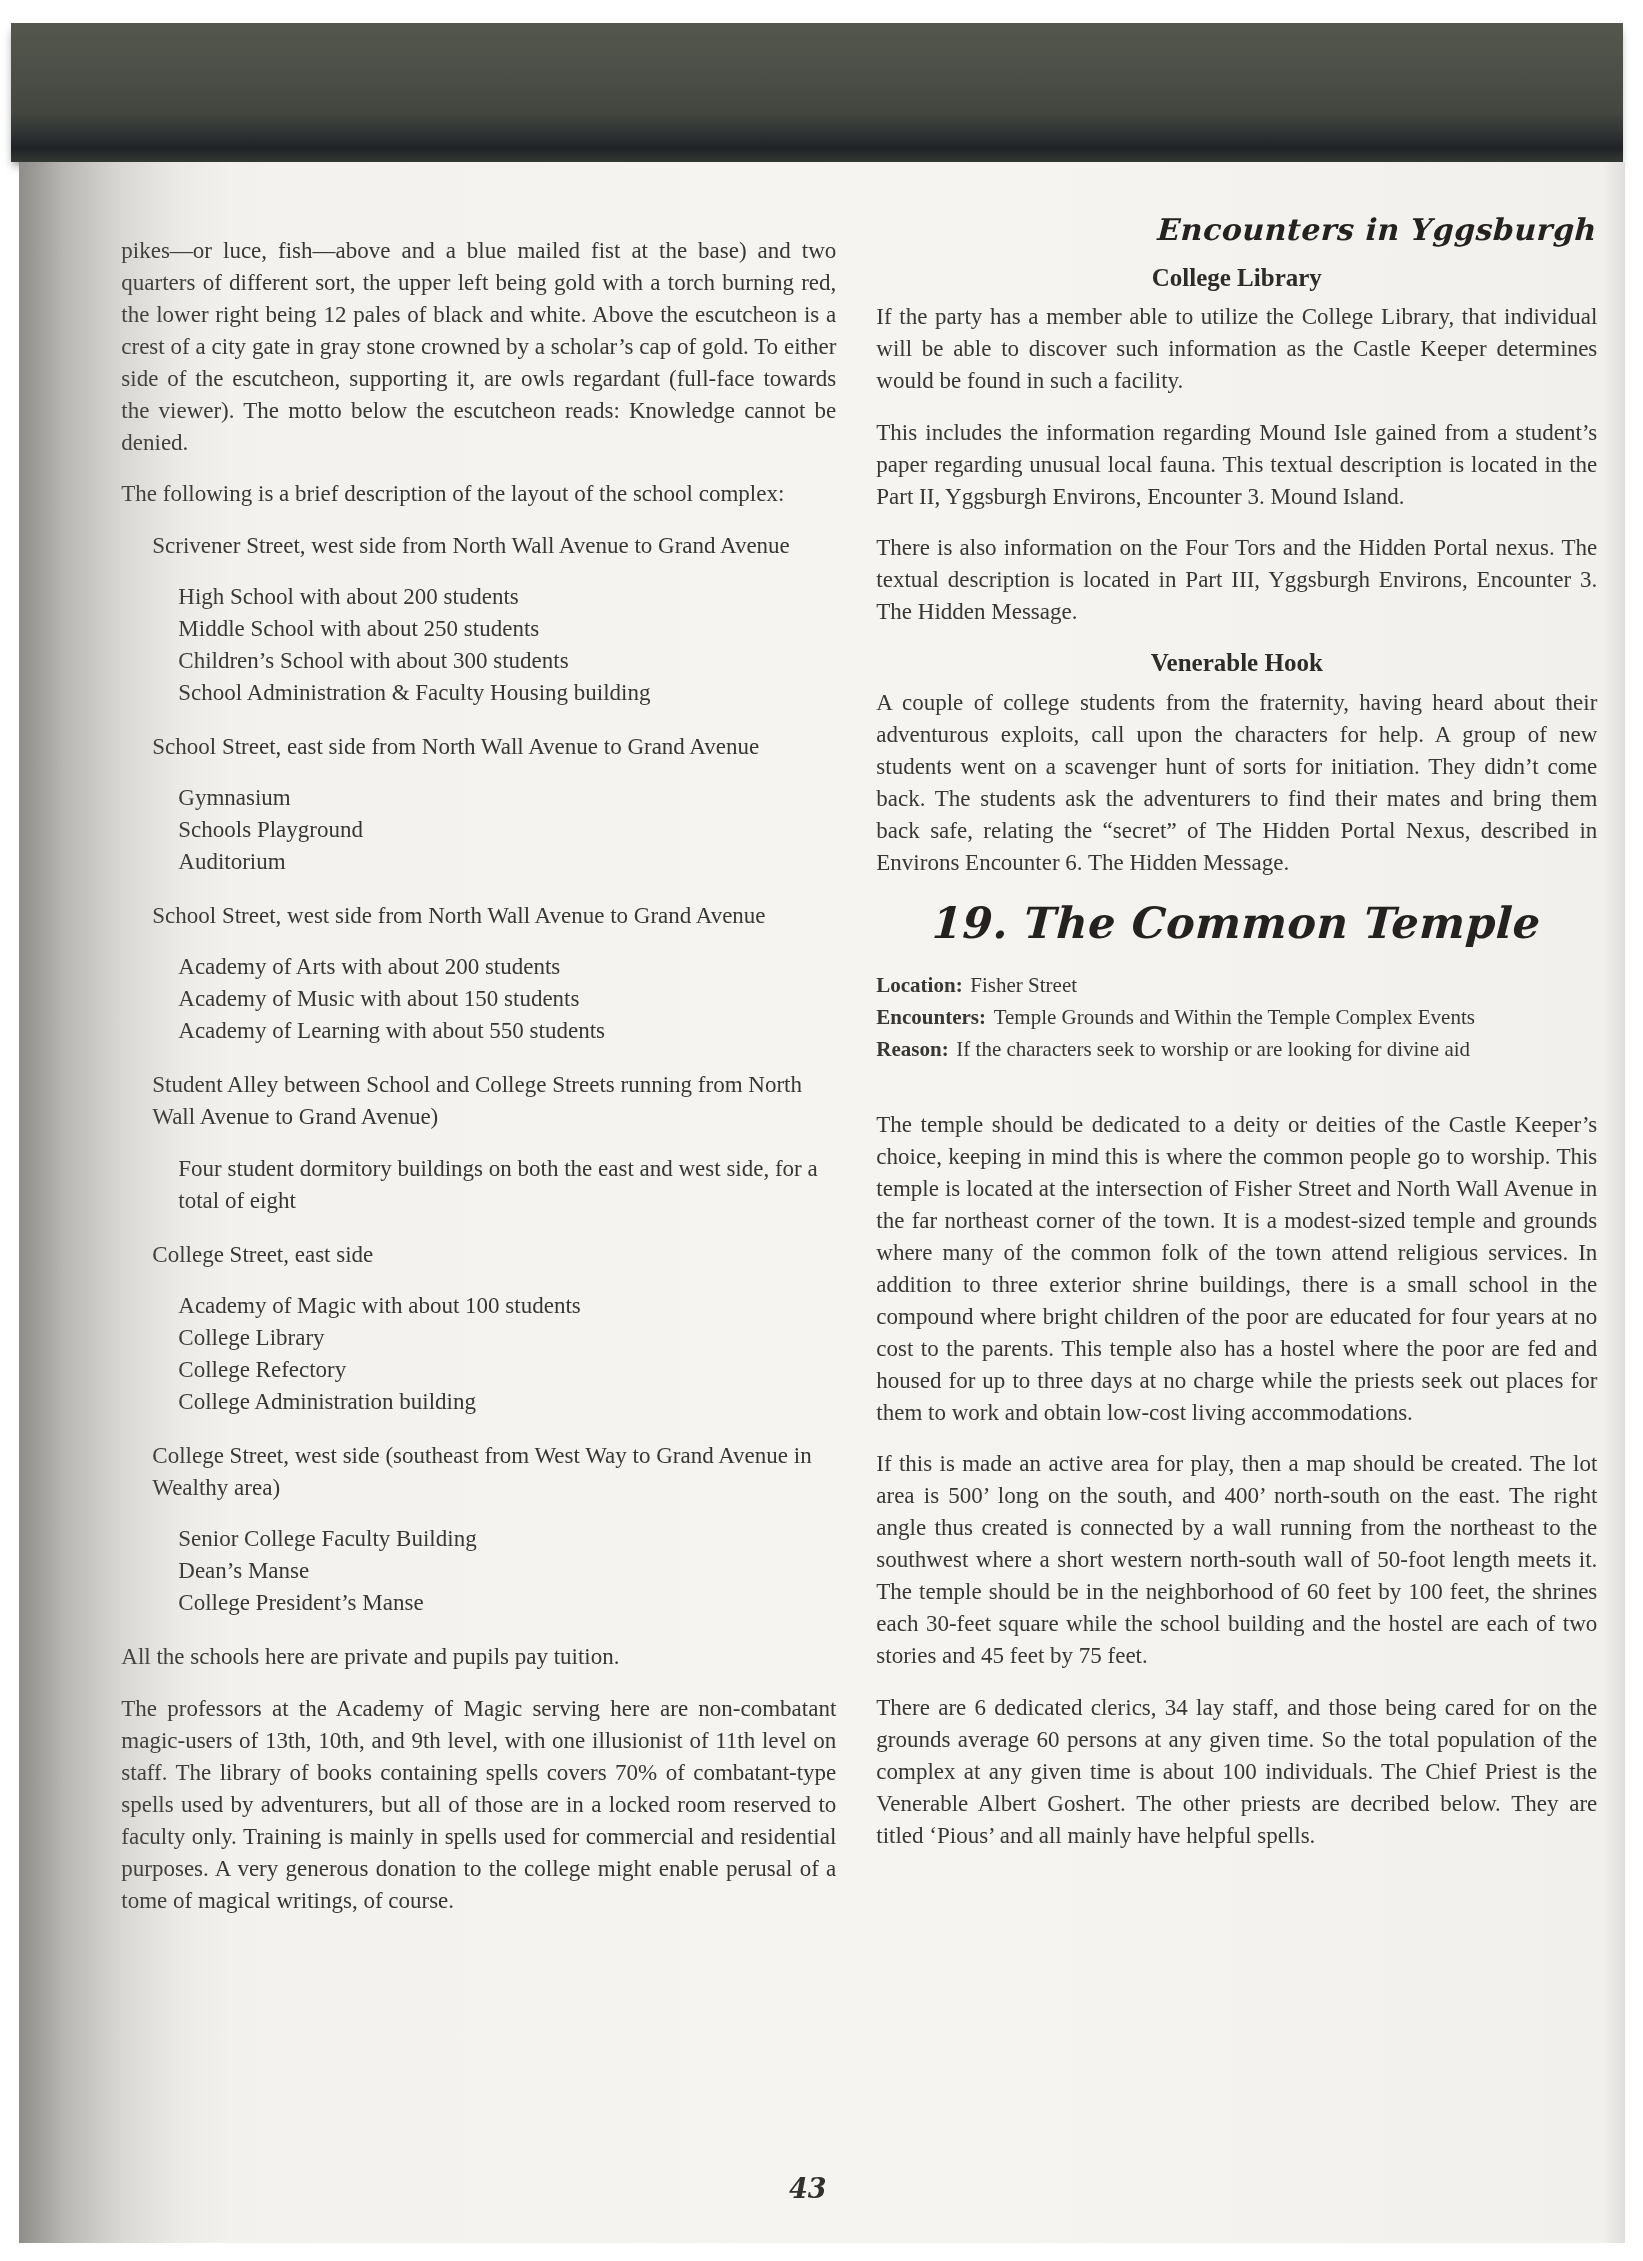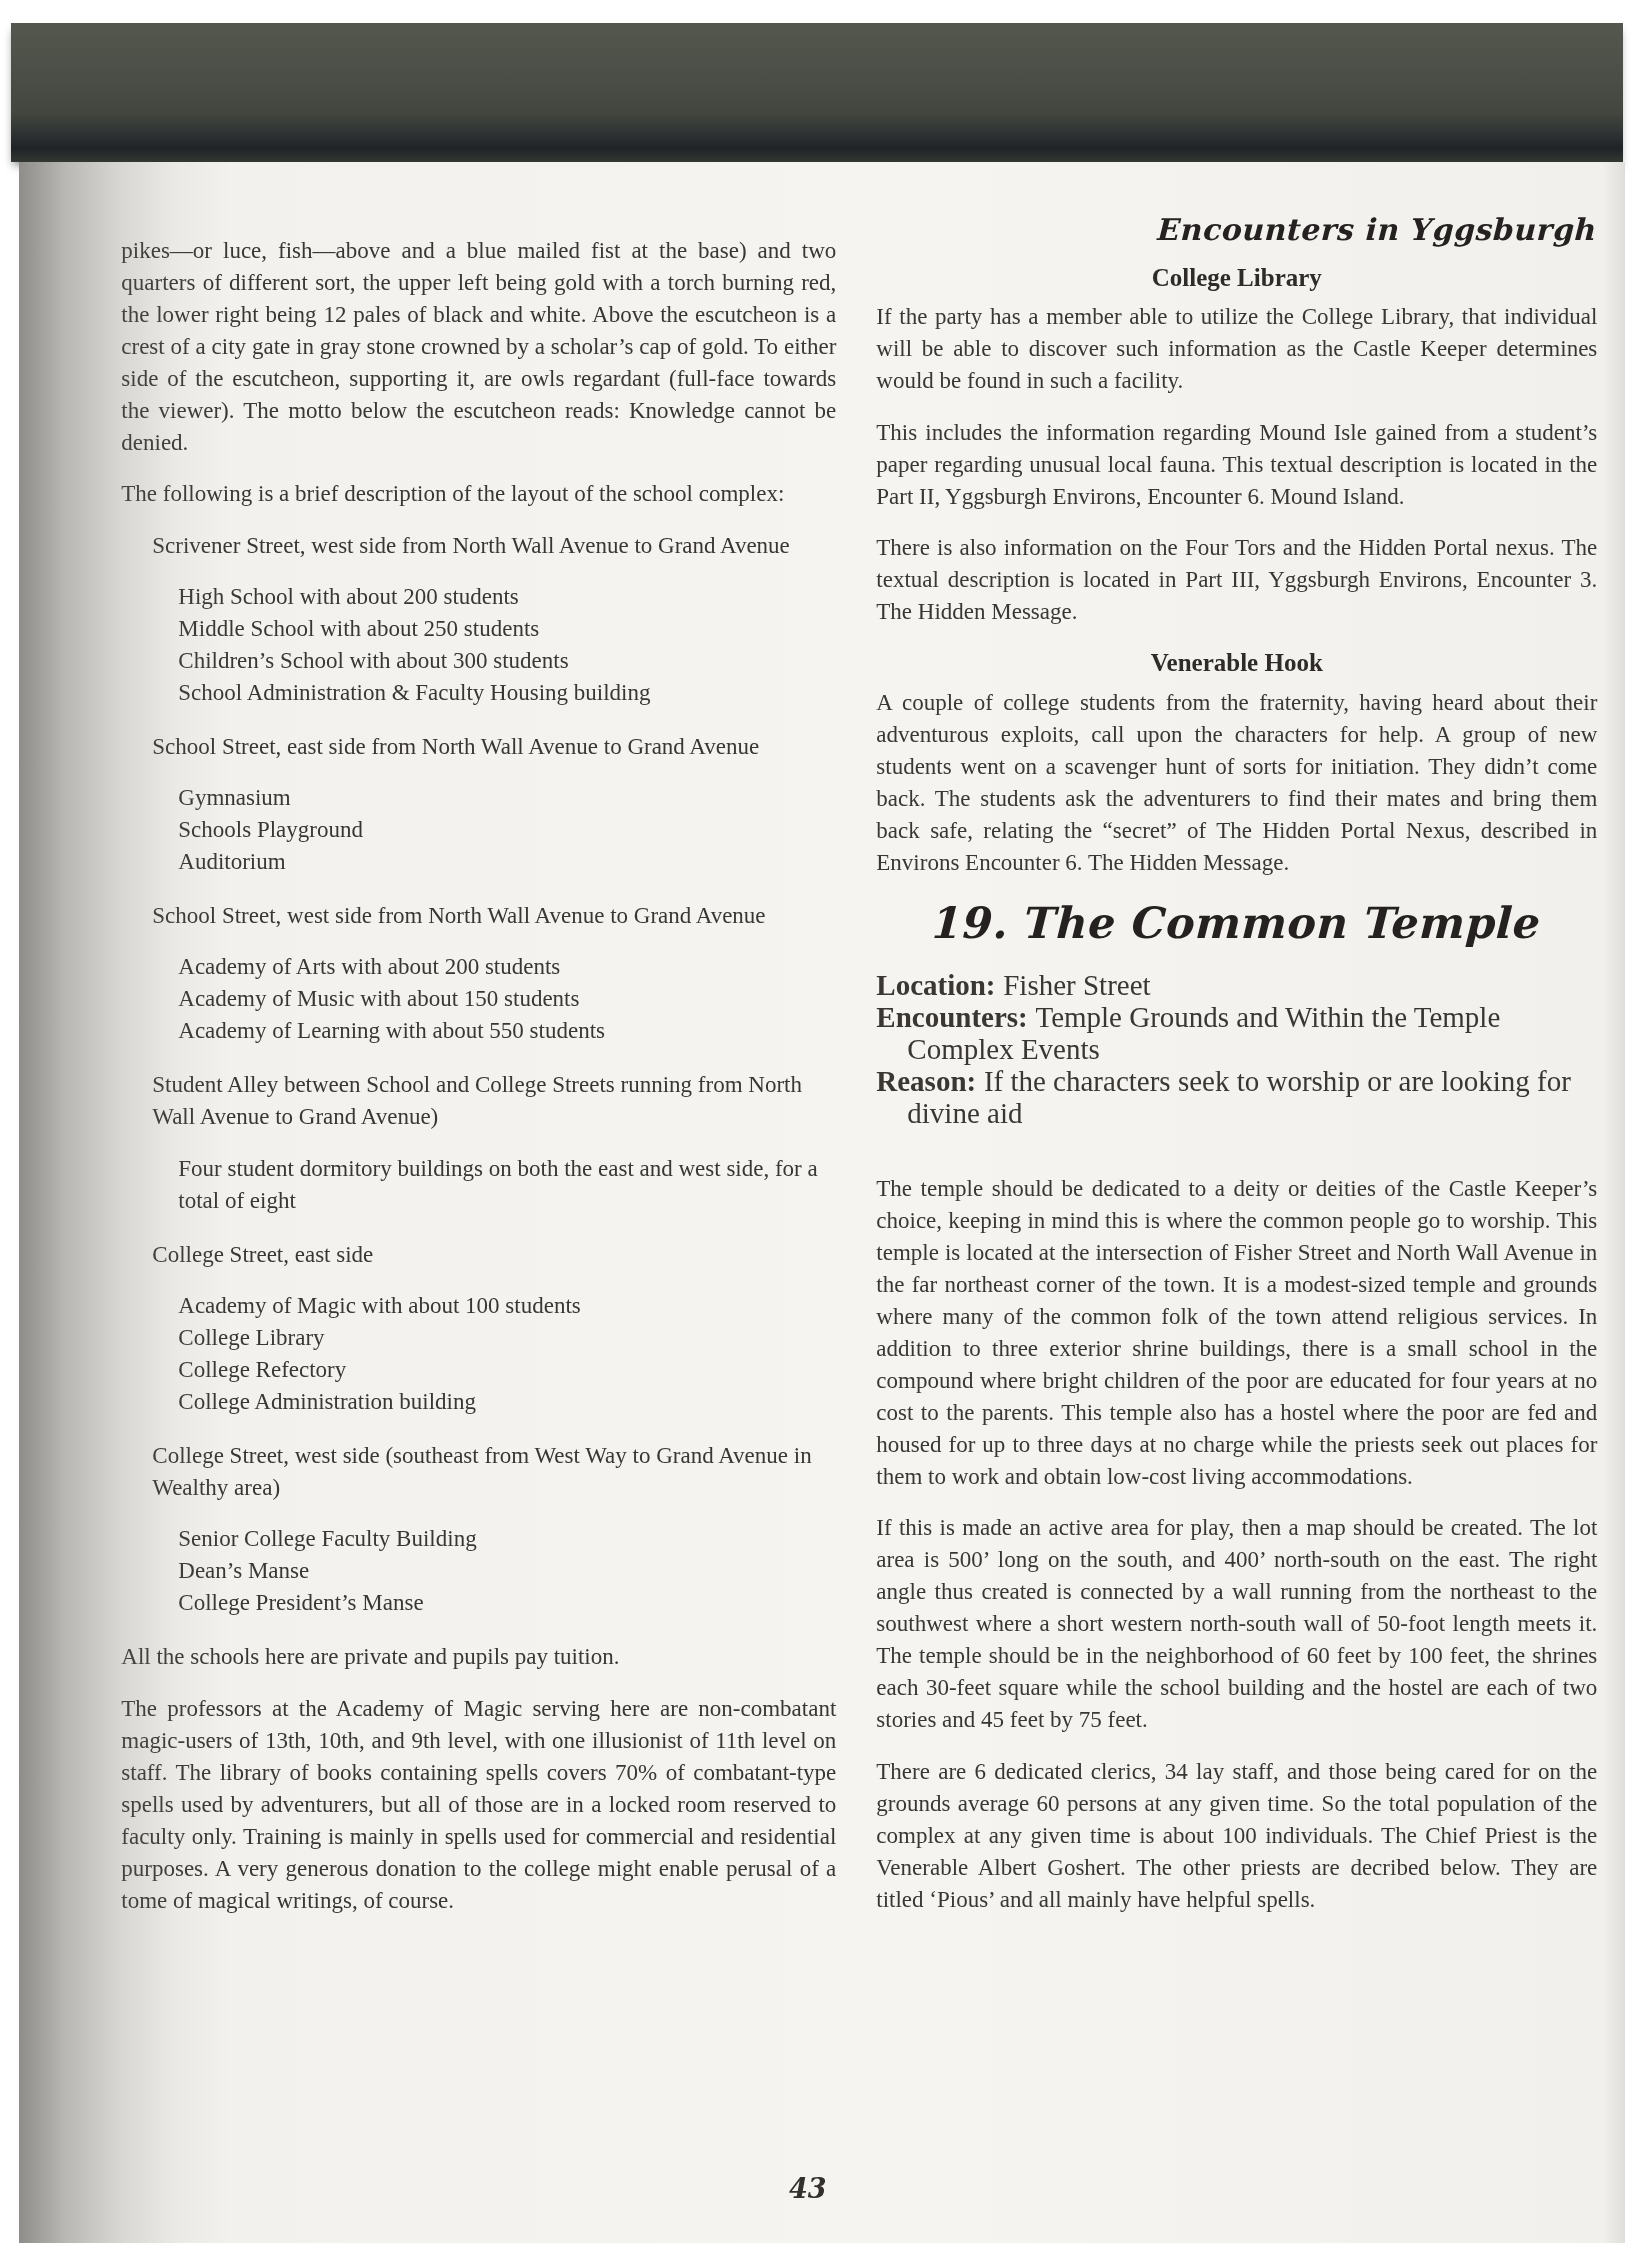--- a/index.html
+++ b/index.html
@@ -47,21 +47,21 @@
   .subhead {
     font-size:25px; line-height:31px; font-weight:700; text-align:center;
     color:#2e2b29; margin:0 0 8.7px 0;
   }
   .big-head {
     font-family:"DejaVu Serif", serif; font-style:italic; font-weight:700;
     font-size:43px; line-height:50px; text-align:center; color:#242120;
     transform:skewX(-3deg); margin:12.6px 0 21px 0; letter-spacing:0.5px;
   }
   .stats { margin:0 0 44px 0; }
-  .stat { font-size:29px; line-height:32px; padding-left:31px; text-indent:-31px; }
+  .stat { font-size:21px; line-height:32px; padding-left:31px; text-indent:-31px; }
   .stat .stat-label { font-weight:700; margin-right:7.7px; }
   .page-number {
     position:absolute; left:716px; top:2011px; width:145px; text-align:center;
     font-family:"DejaVu Serif", serif; font-style:italic; font-weight:700;
     font-size:27px; color:#33302d;
   }
 </style>
 </head>
 <body>
 
@@ -129,21 +129,21 @@
 
     <p class="body">All the schools here are private and pupils pay tuition.</p>
     <p class="body just">The professors at the Academy of Magic serving here are non-combatant magic-users of 13th, 10th, and 9th level, with one illusionist of 11th level on staff. The library of books containing spells covers 70% of combatant-type spells used by adventurers, but all of those are in a locked room reserved to faculty only. Training is mainly in spells used for commercial and residential purposes. A very generous donation to the college might enable perusal of a tome of magical writings, of course.</p>
   </div>
 
   <div class="col col-right">
     <div class="running-head">Encounters in Yggsburgh</div>
 
     <div class="subhead">College Library</div>
     <p class="body just">If the party has a member able to utilize the College Library, that individual will be able to discover such information as the Castle Keeper determines would be found in such a facility.</p>
-    <p class="body just">This includes the information regarding Mound Isle gained from a student’s paper regarding unusual local fauna. This textual description is located in the Part II, Yggsburgh Environs, Encounter 6. Mound Island.</p>
+    <p class="body just">This includes the information regarding Mound Isle gained from a student’s paper regarding unusual local fauna. This textual description is located in the Part II, Yggsburgh Environs, Encounter 3. Mound Island.</p>
     <p class="body just">There is also information on the Four Tors and the Hidden Portal nexus. The textual description is located in Part III, Yggsburgh Environs, Encounter 3. The Hidden Message.</p>
 
     <div class="subhead">Venerable Hook</div>
     <p class="body just">A couple of college students from the fraternity, having heard about their adventurous exploits, call upon the characters for help. A group of new students went on a scavenger hunt of sorts for initiation. They didn’t come back. The students ask the adventurers to find their mates and bring them back safe, relating the “secret” of The Hidden Portal Nexus, described in Environs Encounter 6. The Hidden Message.</p>
 
     <div class="big-head">19. The Common Temple</div>
 
     <div class="stats">
       <div class="stat">
         <span class="stat-label">Location:</span><span>Fisher Street</span>

